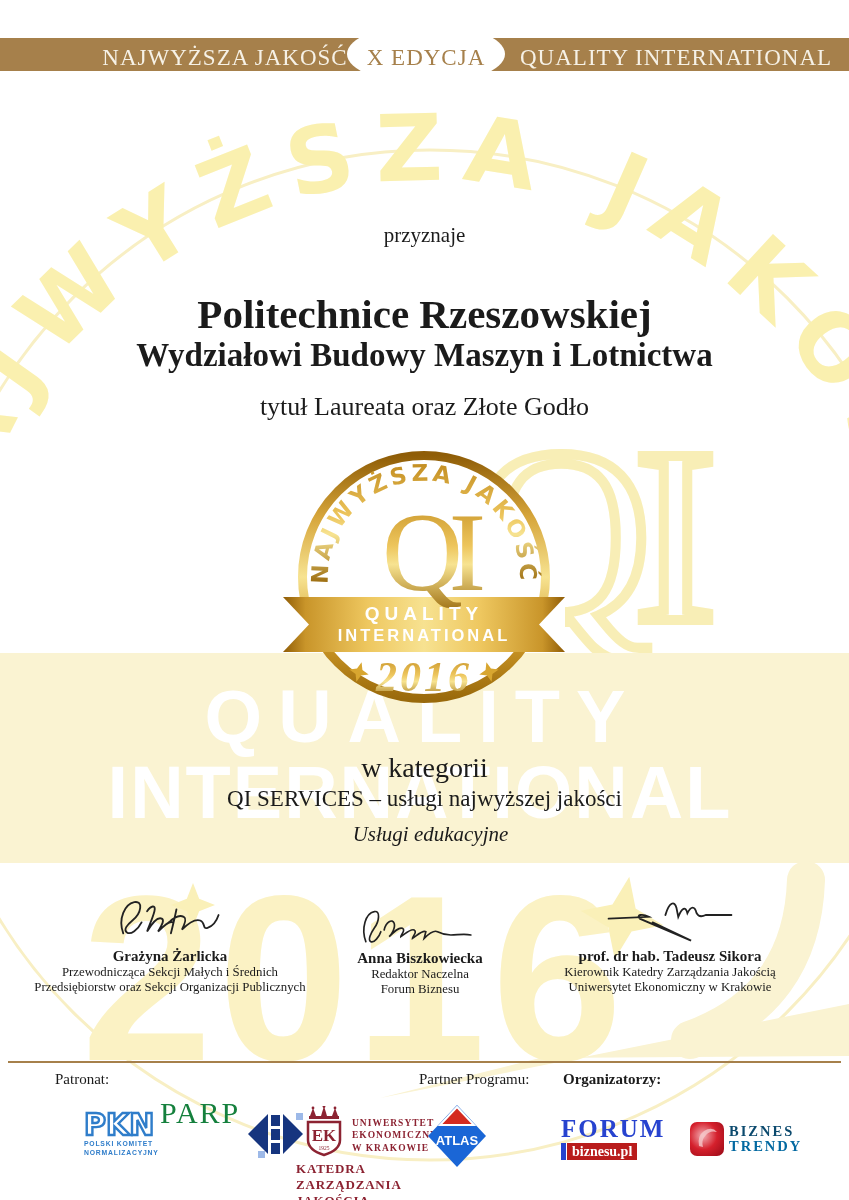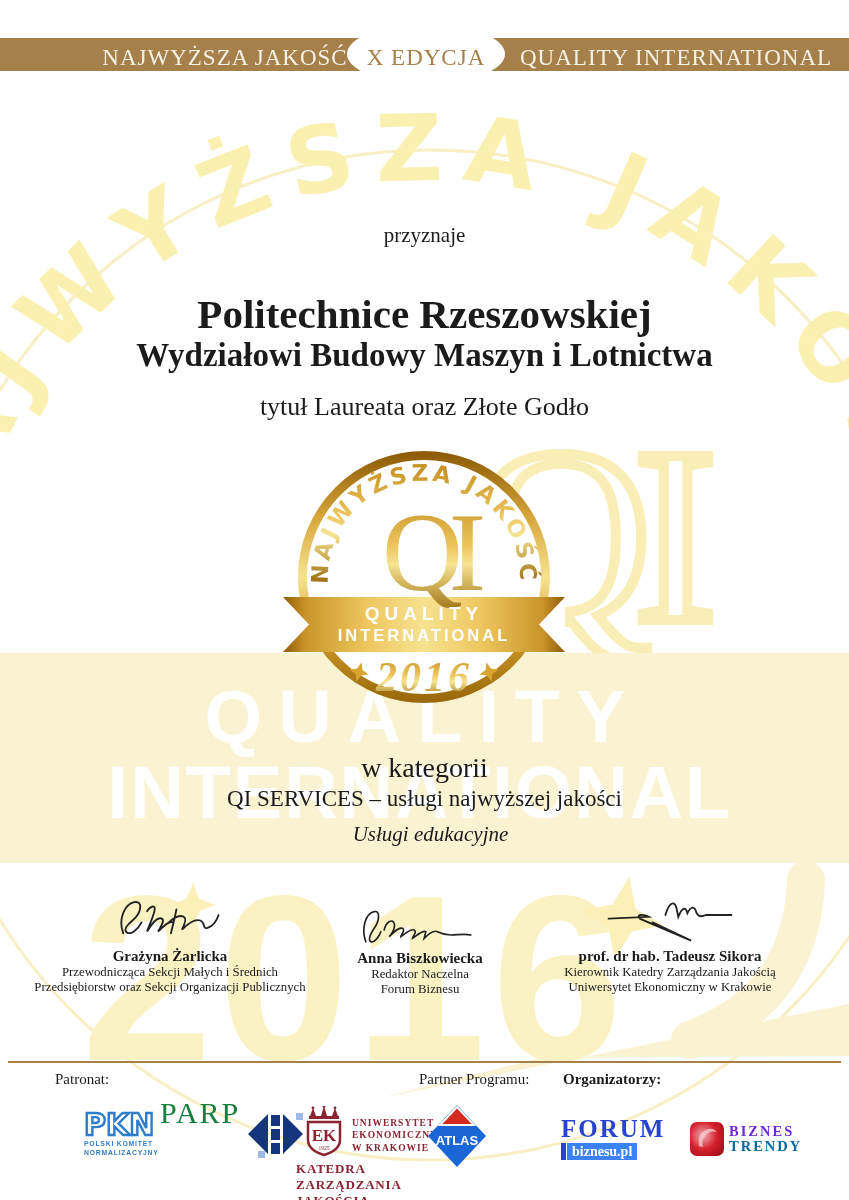--- a/index.html
+++ b/index.html
@@ -44,24 +44,24 @@
            letter-spacing:.8px;color:#2f7dca;line-height:1.3;}
   .parp-word{left:160px;top:1096px;font-size:30px;letter-spacing:2px;color:#15803d;z-index:4;}
   .uek-text{left:352px;top:1117px;font-size:9.5px;font-weight:bold;color:#8c2332;
             letter-spacing:1px;line-height:1.3;z-index:4;}
   .uek-sub{left:296px;top:1161px;width:175px;font-size:13px;font-weight:bold;color:#8c2332;
            letter-spacing:.8px;z-index:4;}
   .forum{left:561px;top:1116px;z-index:4;}
   .forum-word{font-size:25px;font-weight:bold;letter-spacing:2px;color:#2743cf;line-height:1;}
   .forum-row{display:flex;align-items:stretch;margin-top:2px;height:17px;}
   .forum-bar{width:5px;background:#2743cf;margin-right:1px;}
-  .forum-box{background:#3b82f6;color:#fff;font-size:14px;font-weight:bold;
+  .forum-box{background:#b91c1c;color:#fff;font-size:14px;font-weight:bold;
              padding:0 5px;line-height:17px;}
   .bt-text{left:729px;top:1124px;z-index:4;}
-  .bt-l1{font-size:14.5px;font-weight:bold;letter-spacing:2px;color:#6d28d9;line-height:1.05;}
+  .bt-l1{font-size:14.5px;font-weight:bold;letter-spacing:2px;color:#0c4a6e;line-height:1.05;}
   .bt-l2{font-size:14.5px;font-weight:bold;letter-spacing:2px;color:#0369a1;line-height:1.05;}
   svg{display:block;}
 </style>
 </head>
 <body>
 
 <div class="page">
 
   <svg class="abs" style="left:0;top:0;z-index:0;" width="849" height="1200" viewBox="0 0 849 1200">
     <defs>

